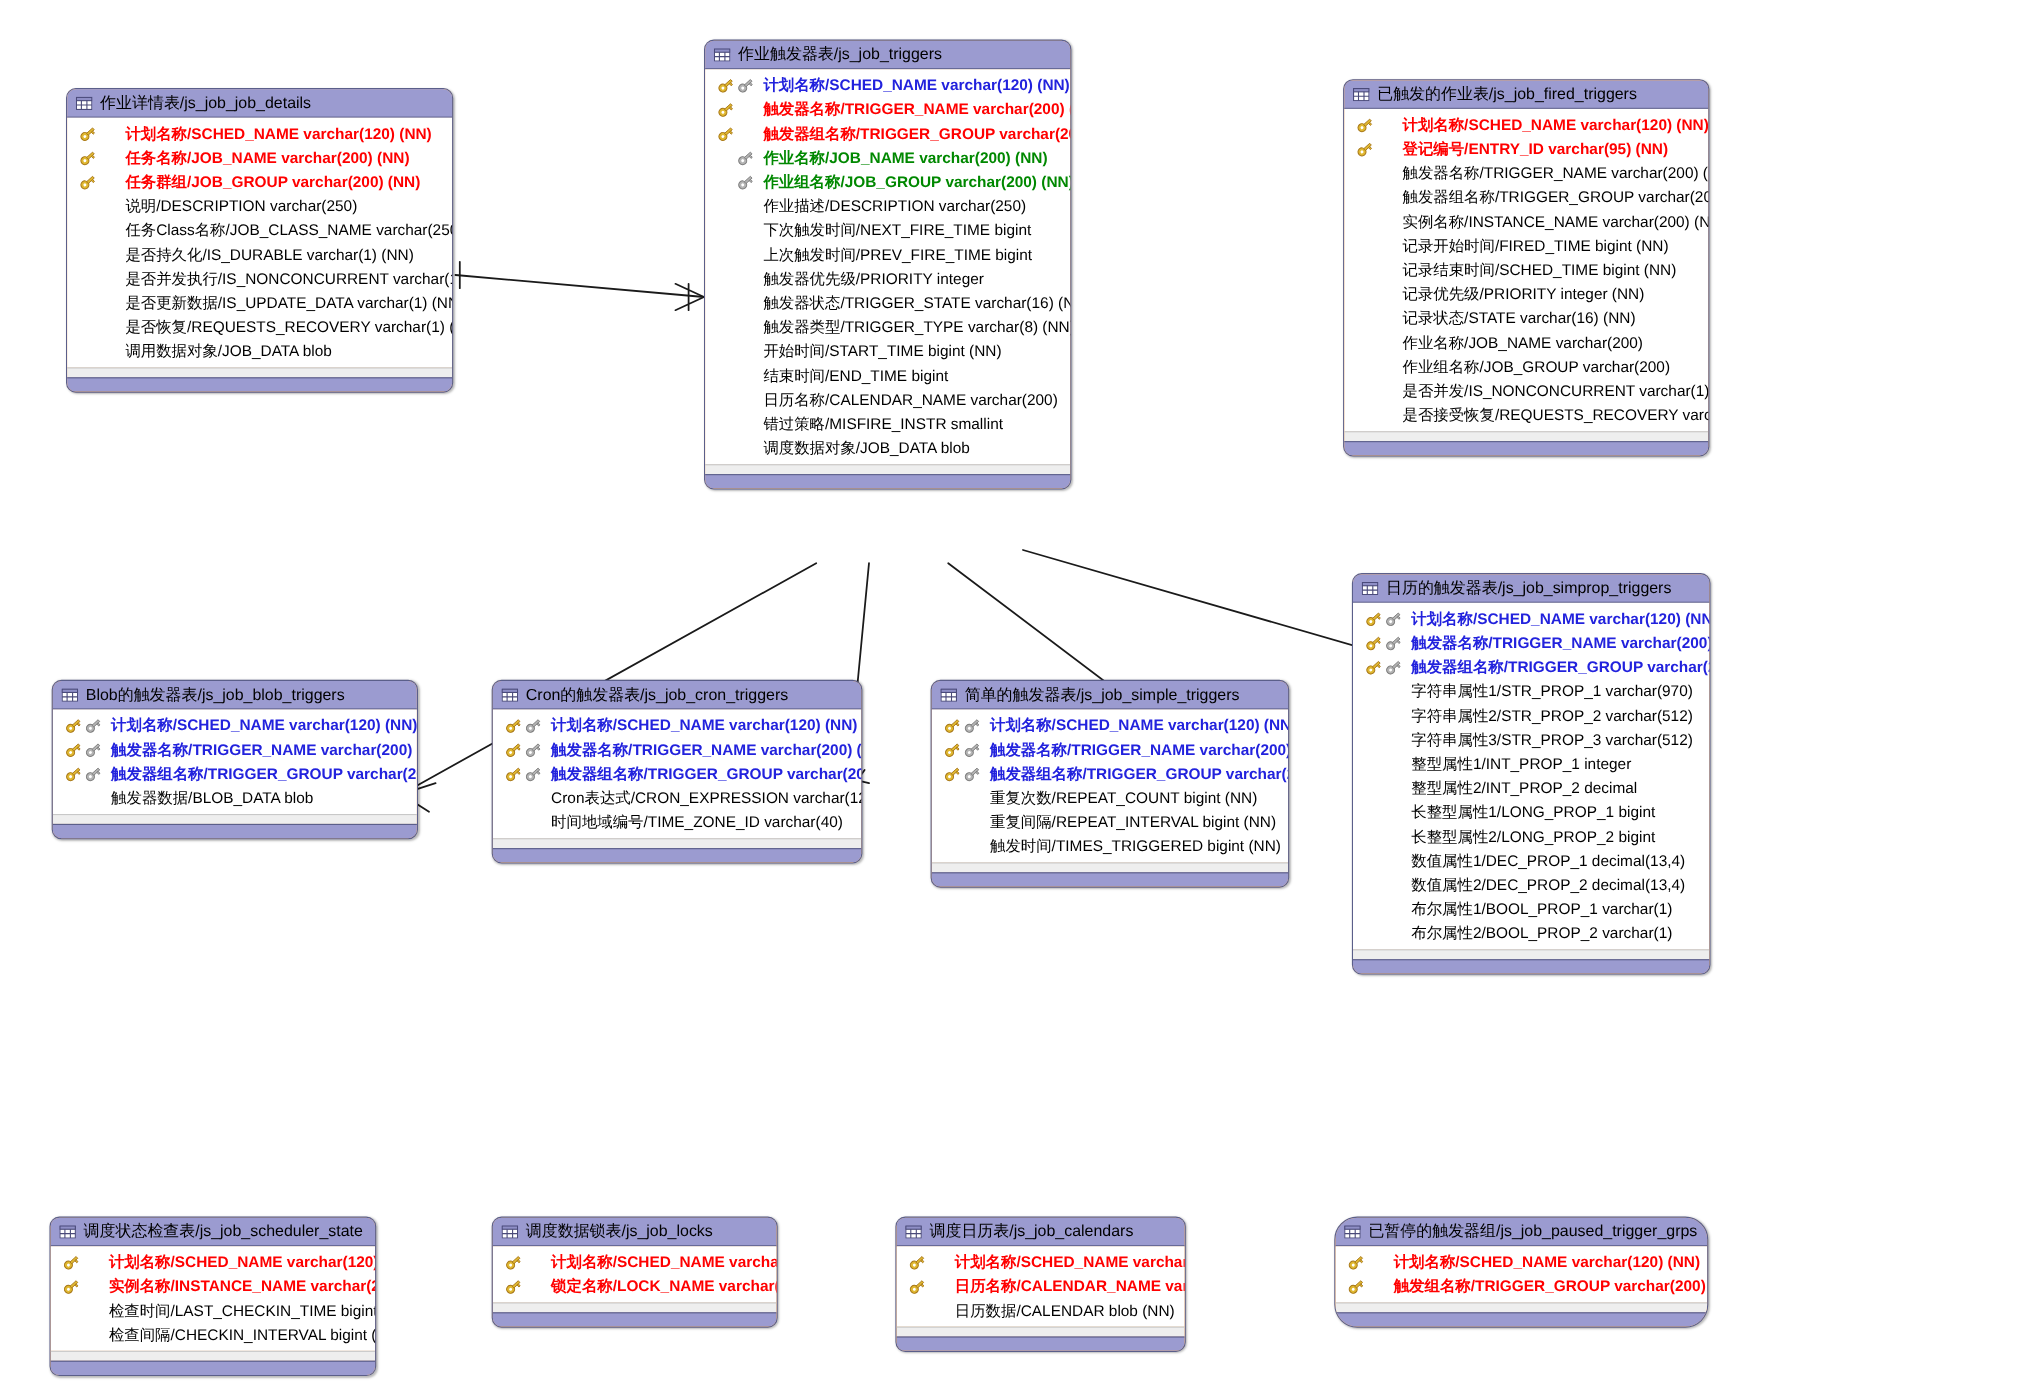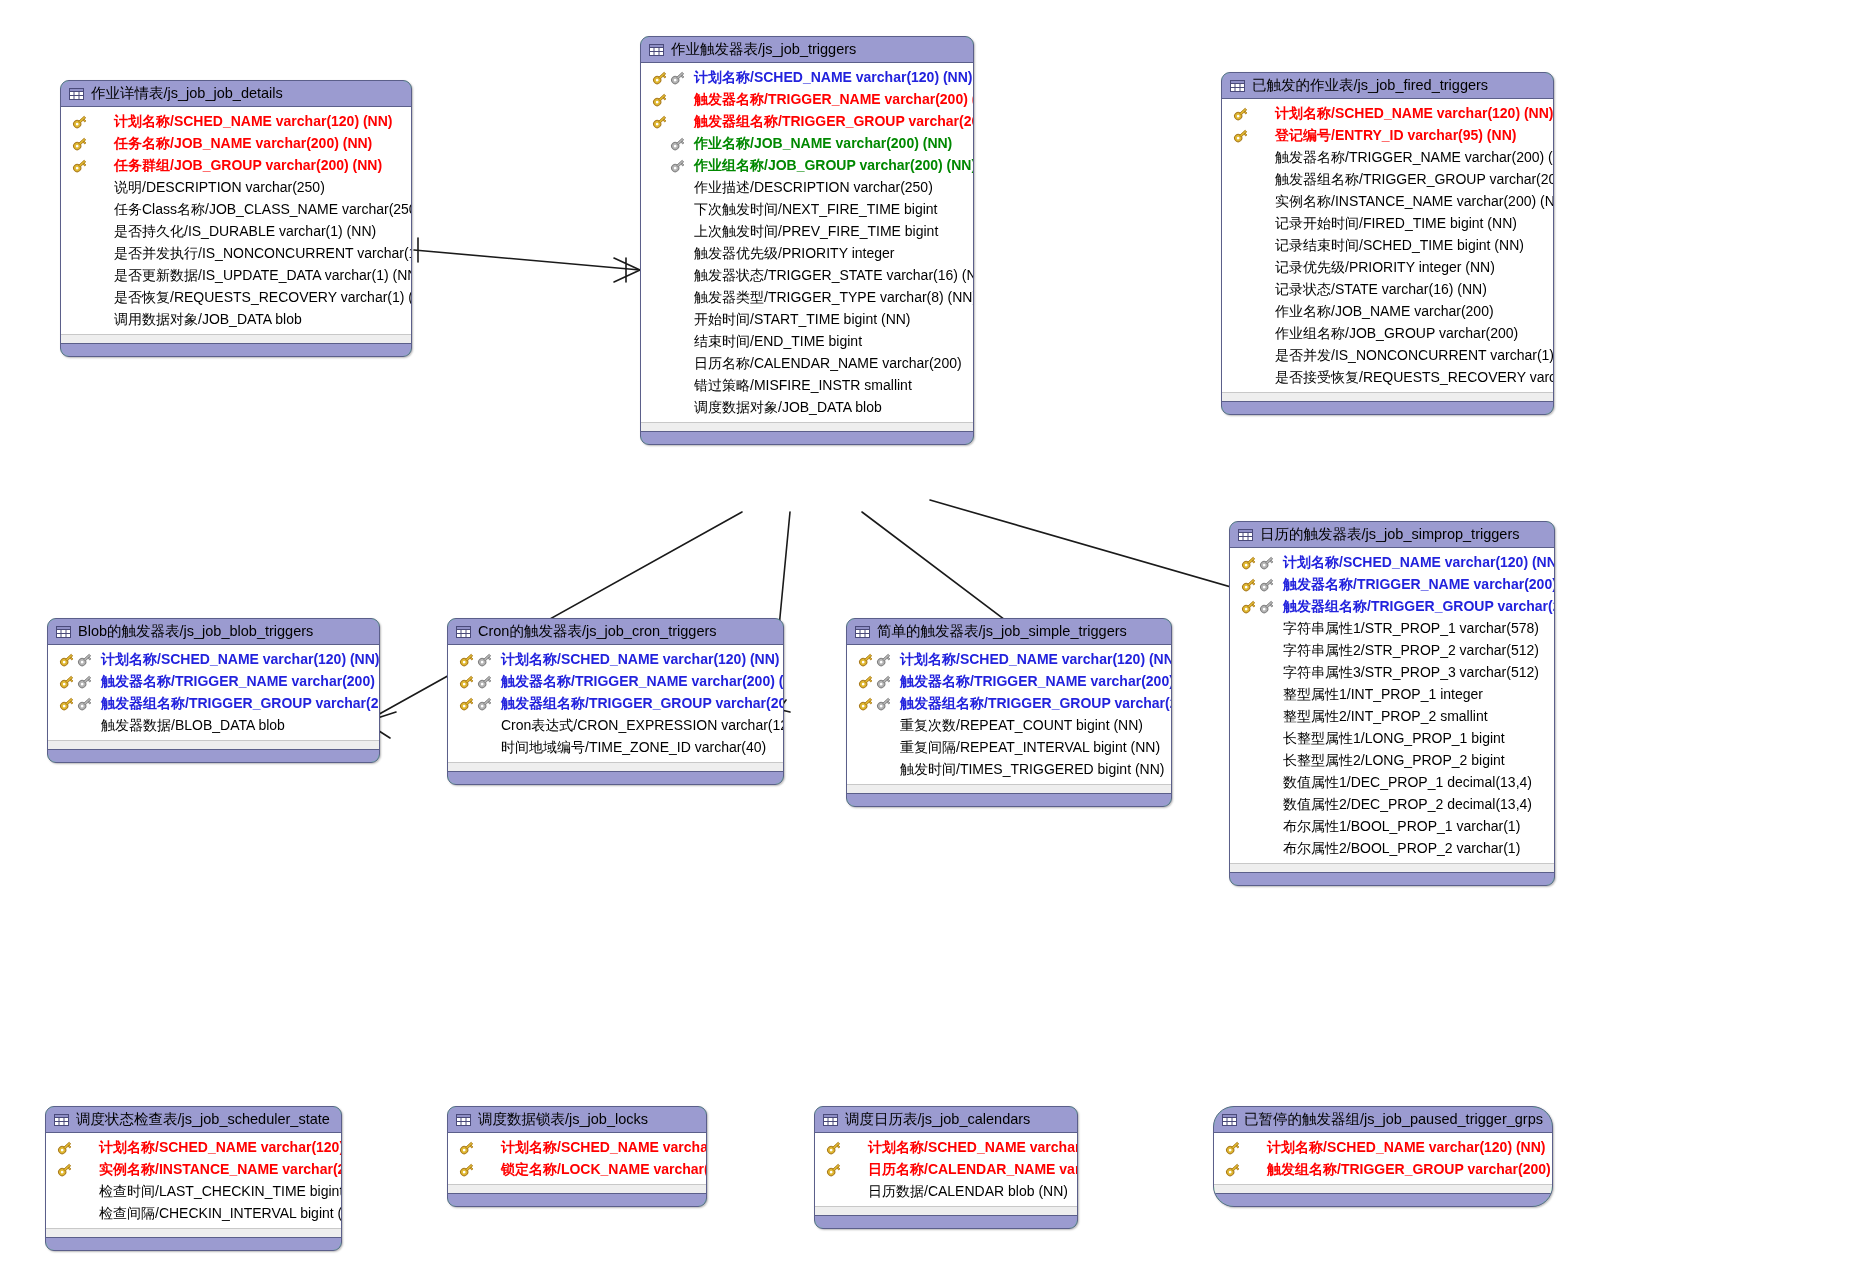--- a/index.html
+++ b/index.html
@@ -18,21 +18,21 @@
   #edges {
     position: absolute;
     left: 0; top: 0;
     width: 1849px; height: 1267px;
     pointer-events: none;
     z-index: 1;
   }
   .entity {
     position: absolute;
     z-index: 2;
-    background: #22c55e;
+    background: #fdba74;
     border: 1px solid #5b5f8a;
     border-radius: 9px;
     box-shadow: 1px 1px 2px rgba(0,0,0,0.28);
     overflow: hidden;
   }
   .entity-header {
     background: #9b9bd0;
     border-bottom: 1px solid #5b5f8a;
     height: 26px;
     display: flex;
@@ -501,41 +501,41 @@
               <circle cx="5.4" cy="8" r="1.35" fill="#ffffff"></circle>
               <rect x="8.4" y="6.9" width="7.4" height="2.2" fill="#b4b4b4" stroke="#7e7e7e" stroke-width="0.8"></rect>
               <rect x="12.4" y="9.0" width="1.5" height="2.5" fill="#b4b4b4" stroke="#7e7e7e" stroke-width="0.8"></rect>
             </g>
           </svg>
           <span class="fname pkfk">触发器组名称/TRIGGER_GROUP varchar(200) (NN)</span>
         </div>
         <div class="field">
           <span class="keyslot"></span>
           <span class="keyslot"></span>
-          <span class="fname plain">字符串属性1/STR_PROP_1 varchar(578)</span>
+          <span class="fname plain">字符串属性1/STR_PROP_1 varchar(970)</span>
         </div>
         <div class="field">
           <span class="keyslot"></span>
           <span class="keyslot"></span>
           <span class="fname plain">字符串属性2/STR_PROP_2 varchar(512)</span>
         </div>
         <div class="field">
           <span class="keyslot"></span>
           <span class="keyslot"></span>
           <span class="fname plain">字符串属性3/STR_PROP_3 varchar(512)</span>
         </div>
         <div class="field">
           <span class="keyslot"></span>
           <span class="keyslot"></span>
           <span class="fname plain">整型属性1/INT_PROP_1 integer</span>
         </div>
         <div class="field">
           <span class="keyslot"></span>
           <span class="keyslot"></span>
-          <span class="fname plain">整型属性2/INT_PROP_2 smallint</span>
+          <span class="fname plain">整型属性2/INT_PROP_2 decimal</span>
         </div>
         <div class="field">
           <span class="keyslot"></span>
           <span class="keyslot"></span>
           <span class="fname plain">长整型属性1/LONG_PROP_1 bigint</span>
         </div>
         <div class="field">
           <span class="keyslot"></span>
           <span class="keyslot"></span>
           <span class="fname plain">长整型属性2/LONG_PROP_2 bigint</span>

